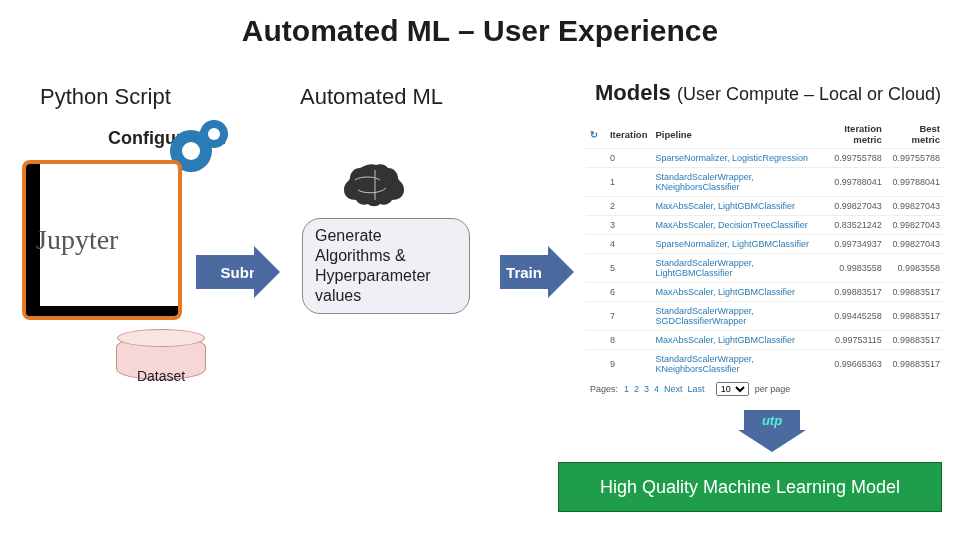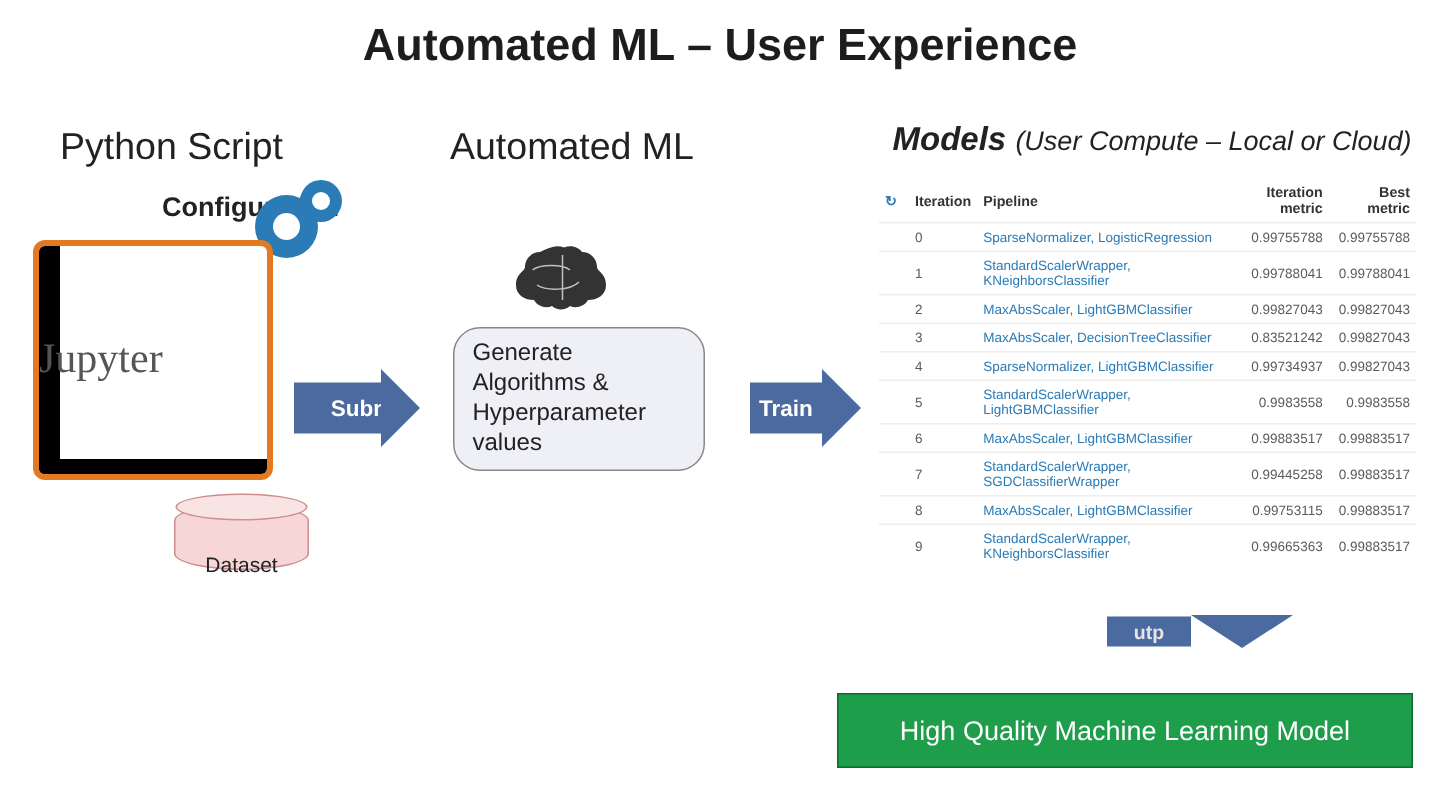--- a/index.html
+++ b/index.html
@@ -14,42 +14,43 @@
   }
   .title {
     position: absolute;
     top: 14px;
     left: 0; right: 0;
     text-align: center;
     font-size: 30px;
     font-weight: 600;
     color: #1d1d1d;
   }
-  .col-label { position: absolute; font-size: 25px; font-weight: 400; color: #222; }
+  .col-label { position: absolute; font-size: 22px; font-weight: 400; color: #222; }
   .col-label.python { top: 84px; left: 40px; }
   .col-label.automl { top: 84px; left: 300px; }
-  .col-label.models { top: 80px; left: 595px; font-weight: 600; font-size: 22px; font-style: italic; }
+  .col-label.models { top: 80px; left: 595px; font-weight: 600; font-size: 22px; }
   .col-label.models .sub { font-weight: 400; font-size: 18px; }
 
   .config-label { position: absolute; top: 128px; left: 108px; font-size: 18px; font-weight: 600; }
 
   
   .jupyter {
     position: absolute;
     top: 160px; left: 22px;
     width: 160px; height: 160px;
     border: 4px solid #e37a23;
     border-radius: 8px;
     background: #fff;
     overflow: hidden;
   }
   .jupyter-inner {
     width: 100%; height: 100%;
     display: flex; flex-direction: column;
     align-items: flex-start; justify-content: center;
+    padding-left: 10px;
     position: relative;
   }
   .jupyter-text-top { font-size: 28px; color: #555; font-family: Georgia, serif; }
   .jupyter-text-nb { font-size: 58px; color: #e37a23; font-weight: 700; line-height: 0.85; font-family: Georgia, serif; }
   .jupyter-black { position: absolute; background:#000; }
   .jupyter-black.left { top:0; left:0; width:14px; height:100%; }
   .jupyter-black.bottom { bottom:0; left:0; width:100%; height:10px; }
 
   
   .gears { position: absolute; top: 120px; left: 170px; }
@@ -129,22 +130,22 @@
   .results th.right, .results td.right { text-align:right; }
   .results td { padding: 4px 4px; border-top: 1px solid #eee; }
   .results td.pipe { color:#2a7bb6; }
   .results .pager { padding:4px; font-size:9px; color:#2a7bb6; display:flex; gap:6px; align-items:center;}
   .results .pager .lbl { color:#555; }
   .results .recycle { color:#2a7bb6; margin-right:4px; }
 
   
   .output-arrow {
     position: absolute; top: 410px; left: 738px;
-    display:flex; flex-direction: row; align-items:center;
-    color:#e5e5e5; font-weight:600;
+    display:flex; flex-direction: column; align-items:center;
+    color:#5eead4; font-weight:600;font-style:italic;
   }
   .output-arrow .shaft-v { background:#4a6aa0; width:56px; height:20px; display:flex; align-items:center; justify-content:center; font-size:13px; }
   .output-arrow .head-v { width:0; height:0; border-left:34px solid transparent; border-right:34px solid transparent; border-top:22px solid #4a6aa0; }
 
   
   .output-box {
     position: absolute; top: 462px; left: 558px;
     width: 384px; height: 50px;
     background: #1e9e4a;
     border: 1px solid #0d6b30;
@@ -287,20 +288,28 @@
         </tr>
         <tr>
           <td></td>
           <td>9</td>
           <td class="pipe">StandardScalerWrapper, KNeighborsClassifier</td>
           <td class="right">0.99665363</td>
           <td class="right">0.99883517</td>
         </tr>
       </tbody>
   </table>
+  <div class="pager">
+    <span class="lbl">Pages:</span>
+    <span id="pager-pages"><span style="margin-right: 5px;">1</span><span style="margin-right: 5px;">2</span><span style="margin-right: 5px;">3</span><span style="margin-right: 5px;">4</span><span style="margin-right: 5px;">Next</span><span style="margin-right: 5px;">Last</span></span>
+    <select style="font-size:9px;">
+      <option>10</option>
+    </select>
+    <span class="lbl">per page</span>
+  </div>
 </div>
 
 <div class="output-arrow">
   <div class="shaft-v">utp</div>
   <div class="head-v"></div>
 </div>
 
 <div class="output-box">
   <span>High Quality Machine Learning Model</span>
 </div>

